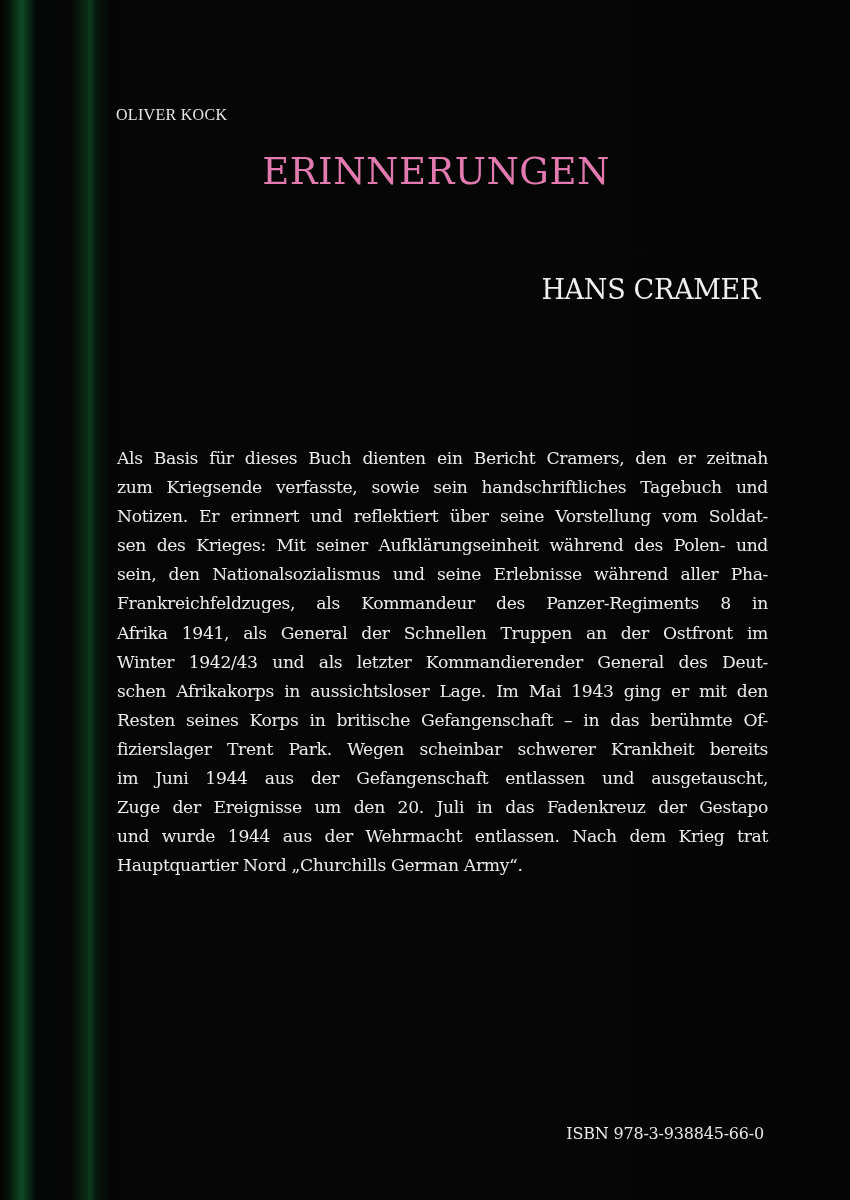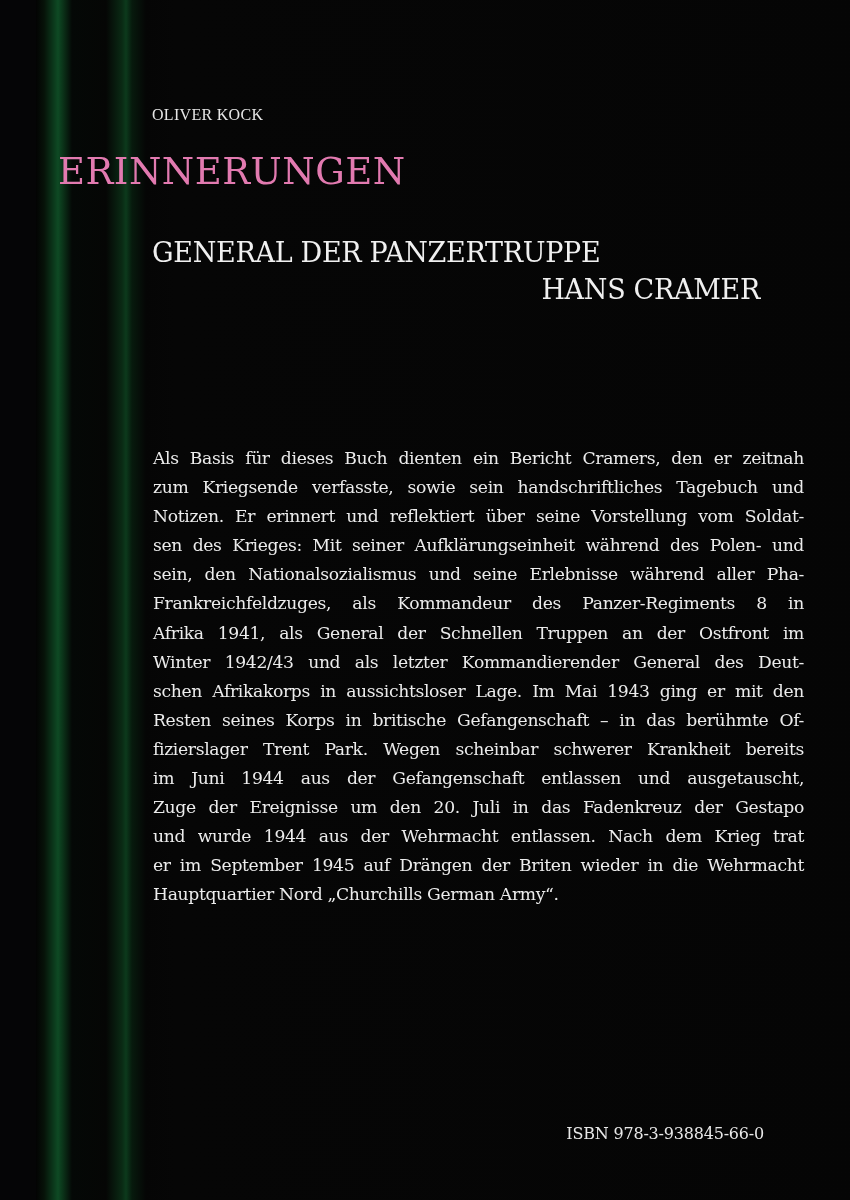--- a/index.html
+++ b/index.html
@@ -8,29 +8,28 @@
     background:#050506;
     font-family:"DejaVu Serif", "Liberation Serif", serif;
   }
   .cover {
     position:absolute; inset:0;
     background:
       linear-gradient(90deg,
         #030303 0px, #061208 8px, #0b3a1c 18px, #0e4a24 22px, #0a2e16 28px, #040806 36px,
         #050605 70px, #0a2a14 86px, #0c3a1c 90px, #071a0d 96px, #050505 110px,
         #060606 140px, #050505 850px);
-    margin-left: 36px;
   }
   .author {
     position:absolute; left:116px; top:106px;
     font-family:"Liberation Serif", serif; font-size:16px; letter-spacing:0.3px;
     color:#e6e6e6;
   }
   .title {
-    position:absolute; left:0; width:850px; top:150px; 
+    position:absolute; left:0; width:850px; top:150px; text-align:center;
     padding-left:22px; box-sizing:border-box;
     font-family:"DejaVu Serif", serif; font-size:37px; letter-spacing:0.5px;
     color:#e27ab0;
   }
   .subtitle1 {
     position:absolute; left:116px; top:237px;
     font-family:"DejaVu Serif", serif; font-size:27px; color:#f0f0f0;
     letter-spacing:-0.3px;
   }
   .subtitle2 {
@@ -55,36 +54,34 @@
     font-family:"DejaVu Sans", sans-serif; font-weight:bold; font-size:20px;
     color:#ffffff; letter-spacing:0px;
   }
 </style>
 </head>
 <body>
 
 <div class="cover">
   <div class="author">OLIVER KOCK</div>
   <div class="title">ERINNERUNGEN</div>
-  <div class="subtitle1">GENERAL DER PANZERTRUPPE</div>
   <div class="subtitle2">HANS CRAMER</div>
 
   <div class="blurb">
     <span class="line">Als Basis für dieses Buch dienten ein Bericht Cramers, den er zeitnah</span>
     <span class="line">zum Kriegsende verfasste, sowie sein handschriftliches Tagebuch und</span>
     <span class="line">Notizen. Er erinnert und reflektiert über seine Vorstellung vom Soldat-</span>
     <span class="line">sen des Krieges: Mit seiner Aufklärungseinheit während des Polen- und</span>
     <span class="line">sein, den Nationalsozialismus und seine Erlebnisse während aller Pha-</span>
     <span class="line">Frankreichfeldzuges, als Kommandeur des Panzer-Regiments 8 in</span>
     <span class="line">Afrika 1941, als General der Schnellen Truppen an der Ostfront im</span>
     <span class="line">Winter 1942/43 und als letzter Kommandierender General des Deut-</span>
     <span class="line">schen Afrikakorps in aussichtsloser Lage. Im Mai 1943 ging er mit den</span>
     <span class="line">Resten seines Korps in britische Gefangenschaft – in das berühmte Of-</span>
     <span class="line">fizierslager Trent Park. Wegen scheinbar schwerer Krankheit bereits</span>
     <span class="line">im Juni 1944 aus der Gefangenschaft entlassen und ausgetauscht,</span>
     <span class="line">Zuge der Ereignisse um den 20. Juli in das Fadenkreuz der Gestapo</span>
     <span class="line">und wurde 1944 aus der Wehrmacht entlassen. Nach dem Krieg trat</span>
-    <span class="line">er im September 1945 auf Drängen der Briten wieder in die Wehrmacht</span>
     <span class="line last">Hauptquartier Nord  „Churchills German Army“.</span>
   </div>
 
   <div class="isbn">ISBN 978-3-938845-66-0</div>
 </div>
 
 </body></html>

